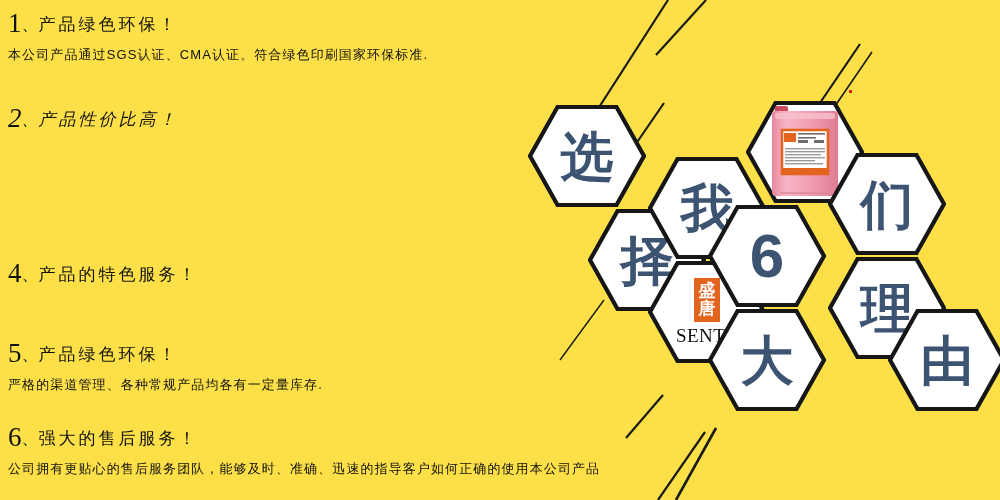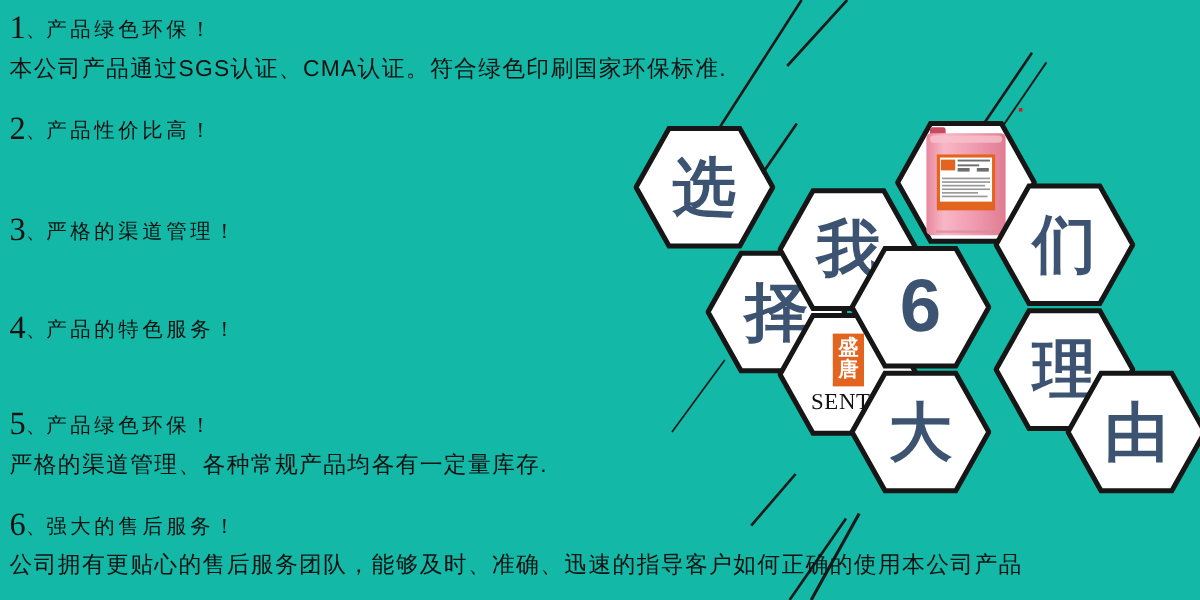--- a/index.html
+++ b/index.html
@@ -5,21 +5,21 @@
   * { box-sizing: border-box; margin: 0; padding: 0; }
   html, body {
     width: 1000px; height: 500px;
     background: #ffffff;
     font-family: "Liberation Sans", "DejaVu Sans", sans-serif;
     overflow: hidden;
   }
   #root {
     position: relative;
     width: 1000px; height: 500px;
-    background: #14b8a6;
+    background: #fde047;
   }
 
   
   .bg-lines { position:absolute; inset:0; pointer-events:none; }
 
   
   .features {
     position: absolute;
     left: 8px; top: 6px;
     width: 700px;
@@ -40,30 +40,30 @@
   .f-dun {
     font-size: 17px;
     letter-spacing: 0px;
   }
   .f-title {
     font-size: 17px;
     letter-spacing: 3.0px;
     font-weight: 400;
   }
   .f-body {
-    font-size: 19px;
+    font-size: 13px;
     letter-spacing: 1.1px;
     color: #111111;
     white-space: nowrap;
     line-height: 1;
   }
 
   
   #feat-0 { position:absolute; left:0;  top:4px;  }
-  #feat-1 { position:absolute; left:0;  top:88px; }
+  #feat-1 { position:absolute; left:0;  top:99px;font-style:italic; }
   #feat-2 { position:absolute; left:0;  top:172px;}
   #feat-3 { position:absolute; left:0;  top:254px;text-align:center;}
   #feat-4 { position:absolute; left:0;  top:334px;}
   #feat-5 { position:absolute; left:0;  top:418px;}
 
   .f-head { margin-bottom: 11px; }
 
   
   .honeycomb { position:absolute; left:0; top:0; width:1000px; height:500px; pointer-events:none;}
   .hex {
@@ -157,23 +157,20 @@
       <div class="f-body">本公司产品通过SGS认证、CMA认证。符合绿色印刷国家环保标准.</div>
     </div>
 
     <div class="feature" id="feat-1">
       <div class="f-head">
         <span class="f-num">2</span><span class="f-dun">、</span><span class="f-title">产品性价比高！</span>
       </div>
     </div>
 
     <div class="feature" id="feat-2">
-      <div class="f-head">
-        <span class="f-num">3</span><span class="f-dun">、</span><span class="f-title">严格的渠道管理！</span>
-      </div>
     </div>
 
     <div class="feature" id="feat-3">
       <div class="f-head">
         <span class="f-num">4</span><span class="f-dun">、</span><span class="f-title">产品的特色服务！</span>
       </div>
     </div>
 
     <div class="feature" id="feat-4">
       <div class="f-head">

